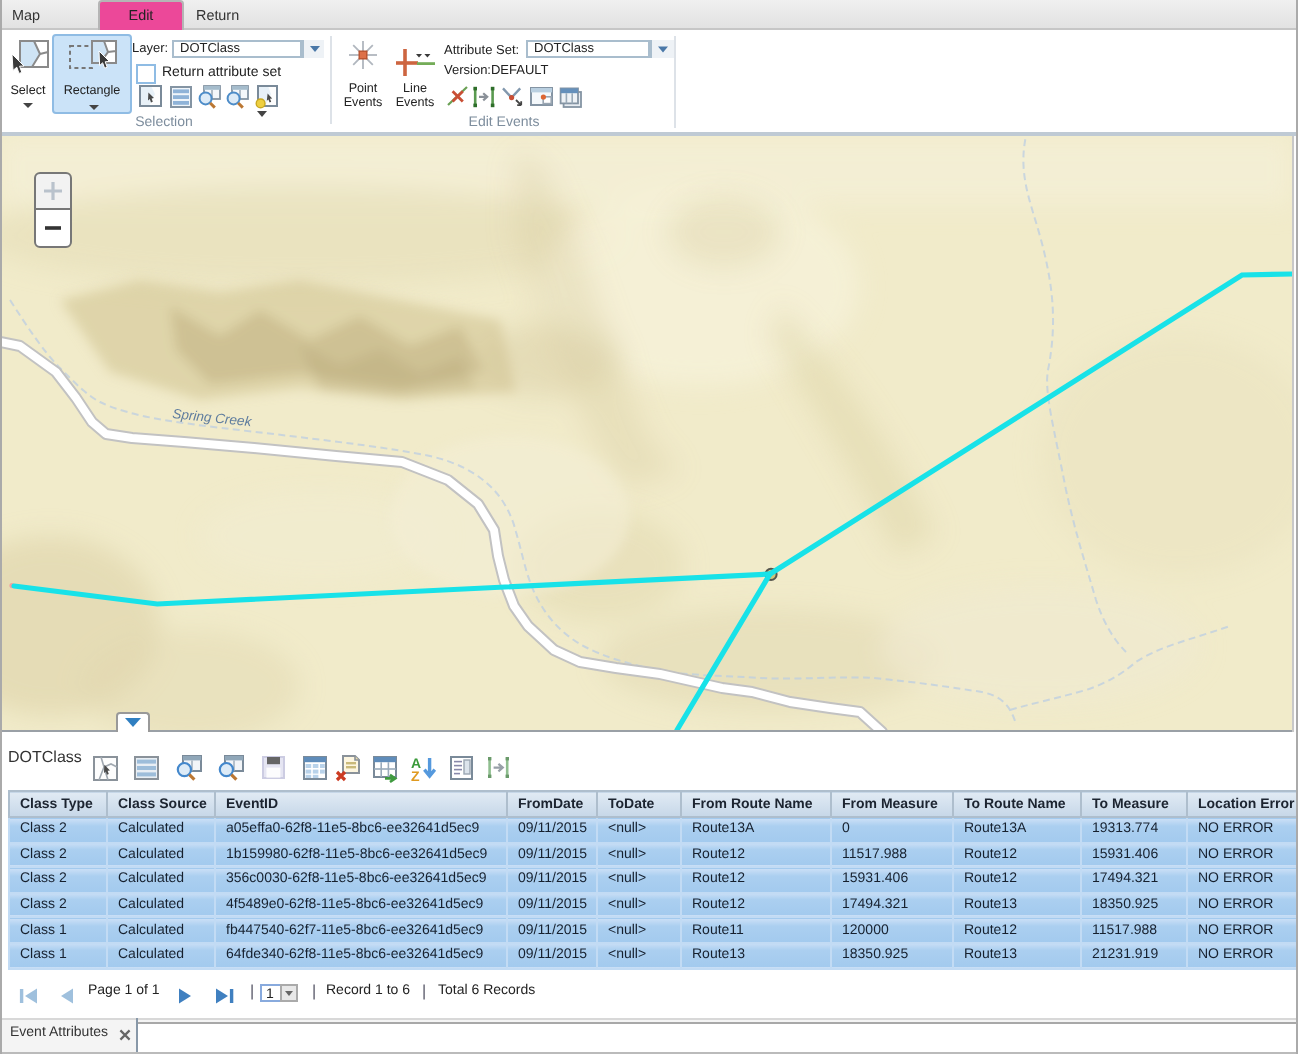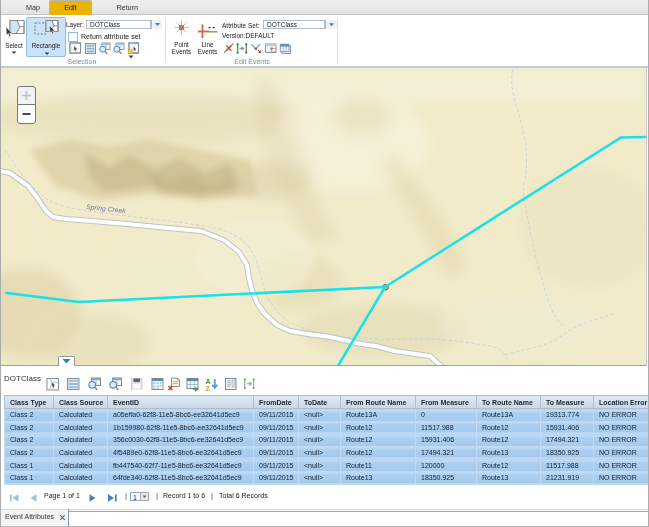--- a/index.html
+++ b/index.html
@@ -1,18 +1,18 @@
 <!DOCTYPE html>
 <html><head><meta charset="utf-8"><style>
 html,body{margin:0;padding:0}
 body{width:649px;height:527px;position:relative;font-family:"Liberation Sans",sans-serif;background:#fff;overflow:hidden}
 .abs{position:absolute}
 #tabstrip{left:0;top:0;width:649px;height:15px;background:linear-gradient(#f0f0f0,#e2e2e2);border-bottom:1px solid #c6c6c6;box-sizing:border-box}
-.rtab{position:absolute;top:0;height:15px;line-height:15px;font-size:7.2px;color:#333;text-align:right}
-#edittab{left:49px;top:0;width:43px;height:15px;background:#eab308;border:1px solid #b5b5b5;border-bottom:none;border-radius:2px 2px 0 0;box-sizing:border-box;font-size:7.2px;color:#222;text-align:center;line-height:14px}
+.rtab{position:absolute;top:0;height:15px;line-height:15px;font-size:7.2px;color:#333;text-align:left}
+#edittab{left:49px;top:0;width:43px;height:15px;background:#ec4899;border:1px solid #b5b5b5;border-bottom:none;border-radius:2px 2px 0 0;box-sizing:border-box;font-size:7.2px;color:#222;text-align:center;line-height:14px}
 #ribbon{left:0;top:15px;width:649px;height:53px;background:#fff;border-bottom:2px solid #bfcad4;box-sizing:border-box}
 .grplabel{position:absolute;font-size:7px;color:#7d8d9d;text-align:center}
 .divider{position:absolute;width:1px;background:#dde2e8}
 .btnlabel{position:absolute;font-size:6.5px;color:#222;text-align:center;line-height:7px}
 .biglabel{position:absolute;font-size:6.3px;color:#222;text-align:center;line-height:7px}
 #rectbtn{left:26px;top:2px;width:40px;height:40px;background:#cbe3f8;border:1px solid #8fbce4;border-radius:2px;box-sizing:border-box}
 .combo{position:absolute;background:#fff;border:1px solid #a9bdcd;box-sizing:border-box;font-size:6.5px;color:#222}
 .comboarr{position:absolute;background:#eef2f6;border-left:1px solid #a9bdcd;box-sizing:border-box}
 #map{left:0;top:68px;width:646px;height:297px;background:#f1ebca;border-bottom:1px solid #9aa0a6;box-sizing:content-box}
 #maprightstrip{left:646px;top:68px;width:3px;height:298px;background:#fdfdfd;border-left:1px solid #c8c8c8;box-sizing:border-box}

